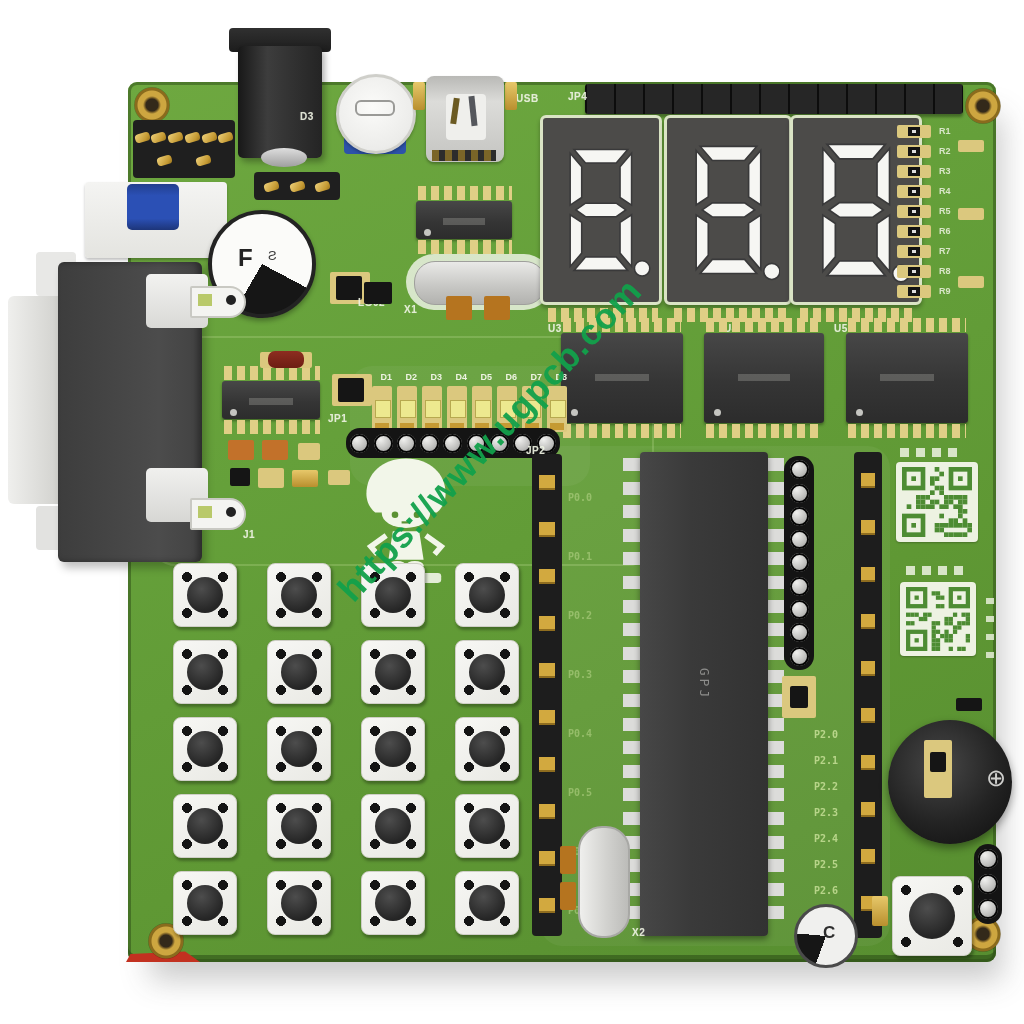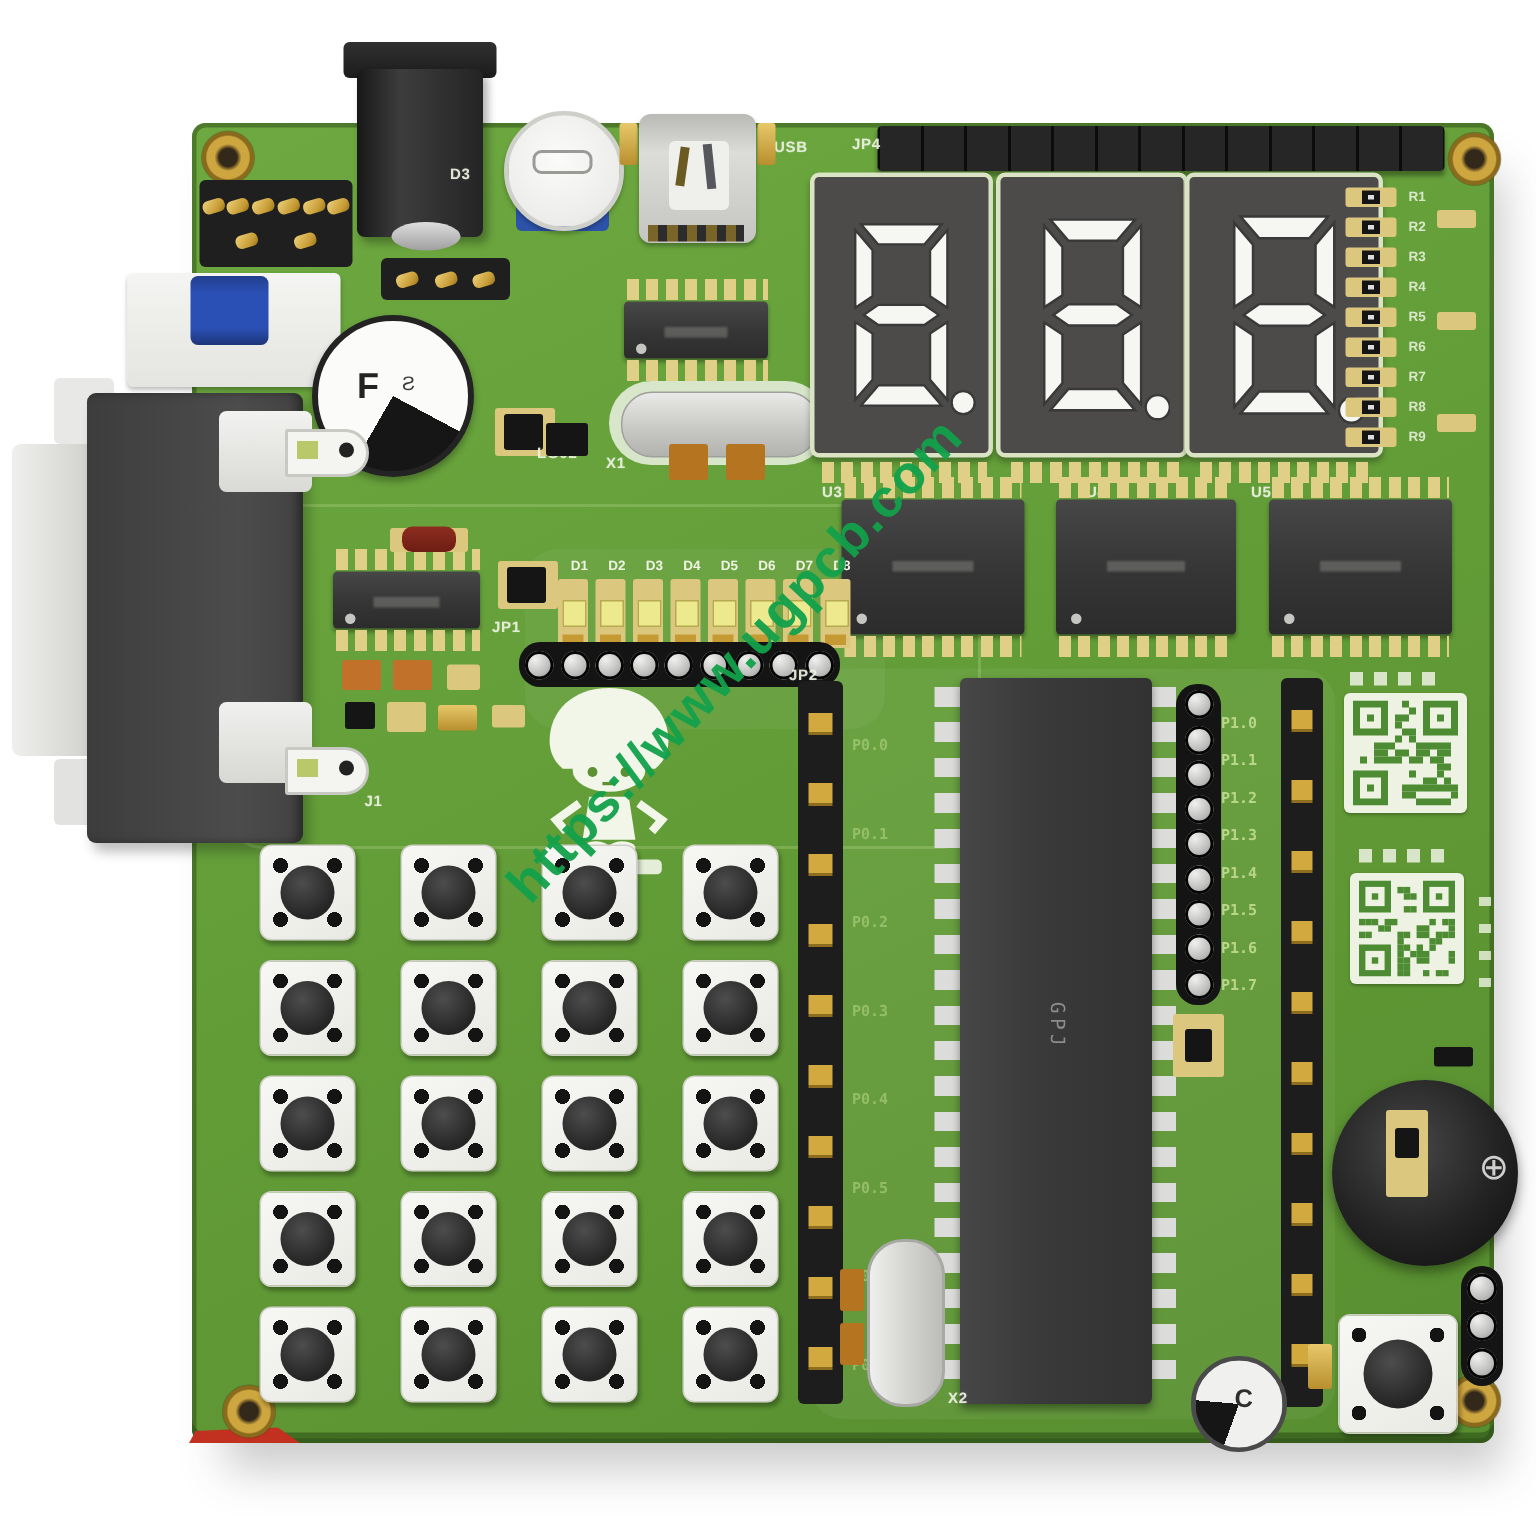--- a/index.html
+++ b/index.html
@@ -371,30 +371,30 @@
 
   <div style="height:59px;line-height:59px">P0.0</div>
       <div style="height:59px;line-height:59px">P0.1</div>
       <div style="height:59px;line-height:59px">P0.2</div>
       <div style="height:59px;line-height:59px">P0.3</div>
       <div style="height:59px;line-height:59px">P0.4</div>
       <div style="height:59px;line-height:59px">P0.5</div>
       <div style="height:59px;line-height:59px">P0.6</div>
       <div style="height:59px;line-height:59px">P0.7</div>
     </div>
-  <div class="portcol" style="left:814px;top:470px">
-
-  <div>P1.0</div>
-      <div>P1.1</div>
-      <div>P1.2</div>
-      <div>P1.3</div>
-      <div>P1.4</div>
-      <div>P1.5</div>
-      <div>P1.6</div>
-      <div>P1.7</div>
+  <div class="portcol" style="left:814px;top:722px">
+
+  <div style="height:26px;line-height:26px">P2.0</div>
+      <div style="height:26px;line-height:26px">P2.1</div>
+      <div style="height:26px;line-height:26px">P2.2</div>
+      <div style="height:26px;line-height:26px">P2.3</div>
+      <div style="height:26px;line-height:26px">P2.4</div>
+      <div style="height:26px;line-height:26px">P2.5</div>
+      <div style="height:26px;line-height:26px">P2.6</div>
+      <div style="height:26px;line-height:26px">P2.7</div>
     </div>
 
   <div class="abs" style="left:623px;top:458px;width:18px;height:472px;background:repeating-linear-gradient(180deg,#dcdcda 0 13px,rgba(0,0,0,0) 13px 23.6px)"></div>
   <div class="abs" style="left:766px;top:458px;width:18px;height:472px;background:repeating-linear-gradient(180deg,#dcdcda 0 13px,rgba(0,0,0,0) 13px 23.6px)"></div>
   <div class="abs" style="left:640px;top:452px;width:128px;height:484px;background:linear-gradient(90deg,#474747,#3a3a3a 40%,#323232);border-radius:4px;box-shadow:0 3px 6px rgba(0,0,0,.4)">
     <span style="position:absolute;left:50%;top:48%;transform:translate(-50%,-50%) rotate(90deg);color:#8d8d8b;font-size:13px;letter-spacing:3px;font-family:'DejaVu Sans Mono',monospace">GPJ</span>
   </div>
 
   <div class="fhdr v" style="left:784px;top:456px;width:30px;height:214px">
       <span class="hdot" style="width: 19px; height: 19px;"></span>

